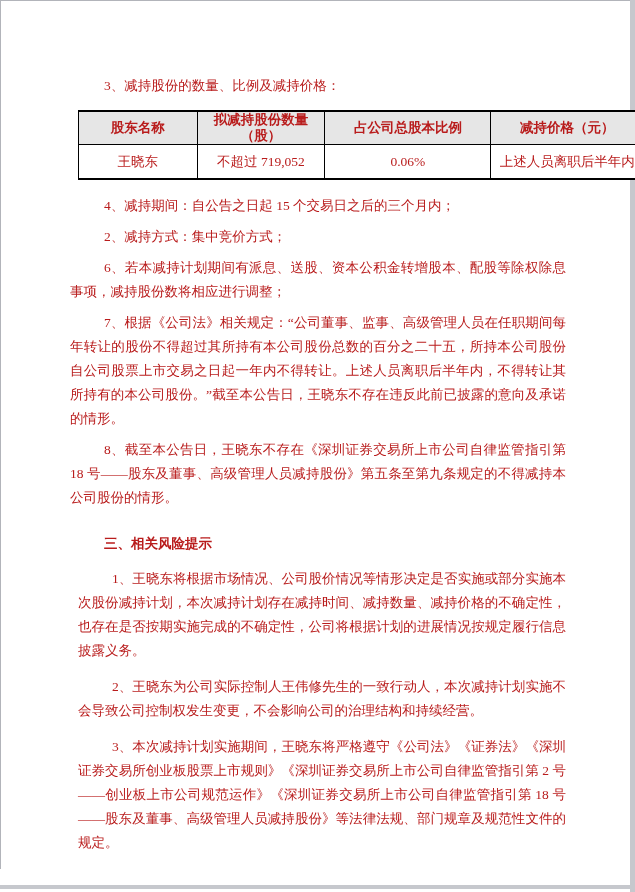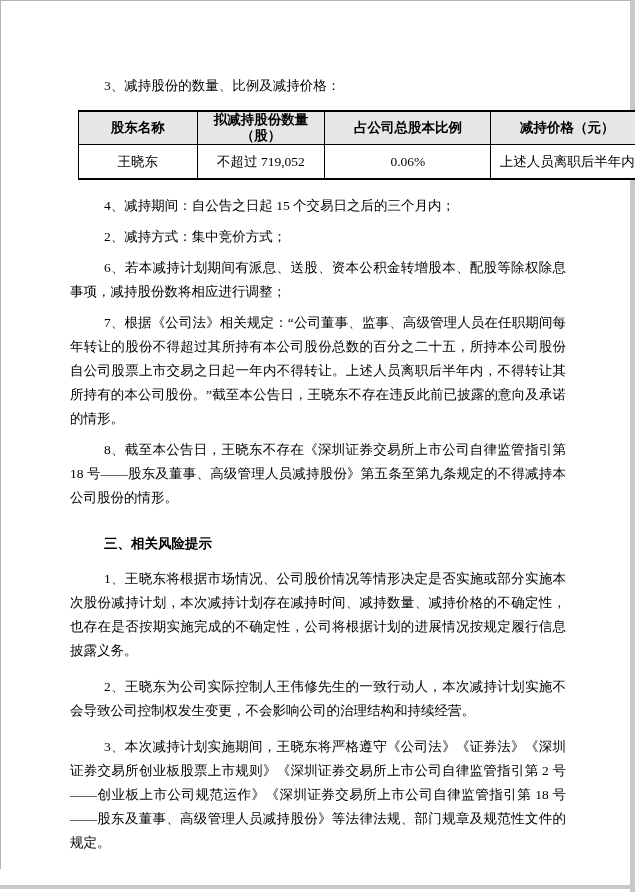--- a/index.html
+++ b/index.html
@@ -7,21 +7,21 @@
     padding: 0;
     background: #ffffff;
   }
   .canvas {
     position: relative;
     width: 635px;
     height: 892px;
     background: #ffffff;
     overflow: hidden;
     font-family: "Liberation Serif", "DejaVu Serif", serif;
-    color: #000000;
+    color: #b91c1c;
   }
   
   .edge-top    { position: absolute; left: 0; top: 0; width: 631px; height: 1px; background: #b2b4ba; }
   .edge-left   { position: absolute; left: 0; top: 0; width: 1px; height: 869px; background: #b2b4ba; }
   .edge-right  { position: absolute; right: 0; top: 0; width: 5px; height: 892px; background: #c6c8cd; }
   .edge-bottom { position: absolute; left: 0; top: 885px; width: 635px; height: 4px; background: #c6c8cd; }
 
   .content {
     position: absolute;
     left: 70px;
@@ -30,20 +30,21 @@
     font-size: 13.5px;
     line-height: 24px;
   }
   p.para {
     margin: 0 0 7px 0;
     text-indent: 34px;
     text-align: justify;
   }
   p.risk {
     margin-bottom: 12px;
+    margin-left: 8px;
   }
   .risk-heading {
     margin: 22px 0 11px 0;
     text-indent: 34px;
     font-weight: bold;
   }
 
   table.reduction-table {
     border-collapse: collapse;
     table-layout: fixed;

